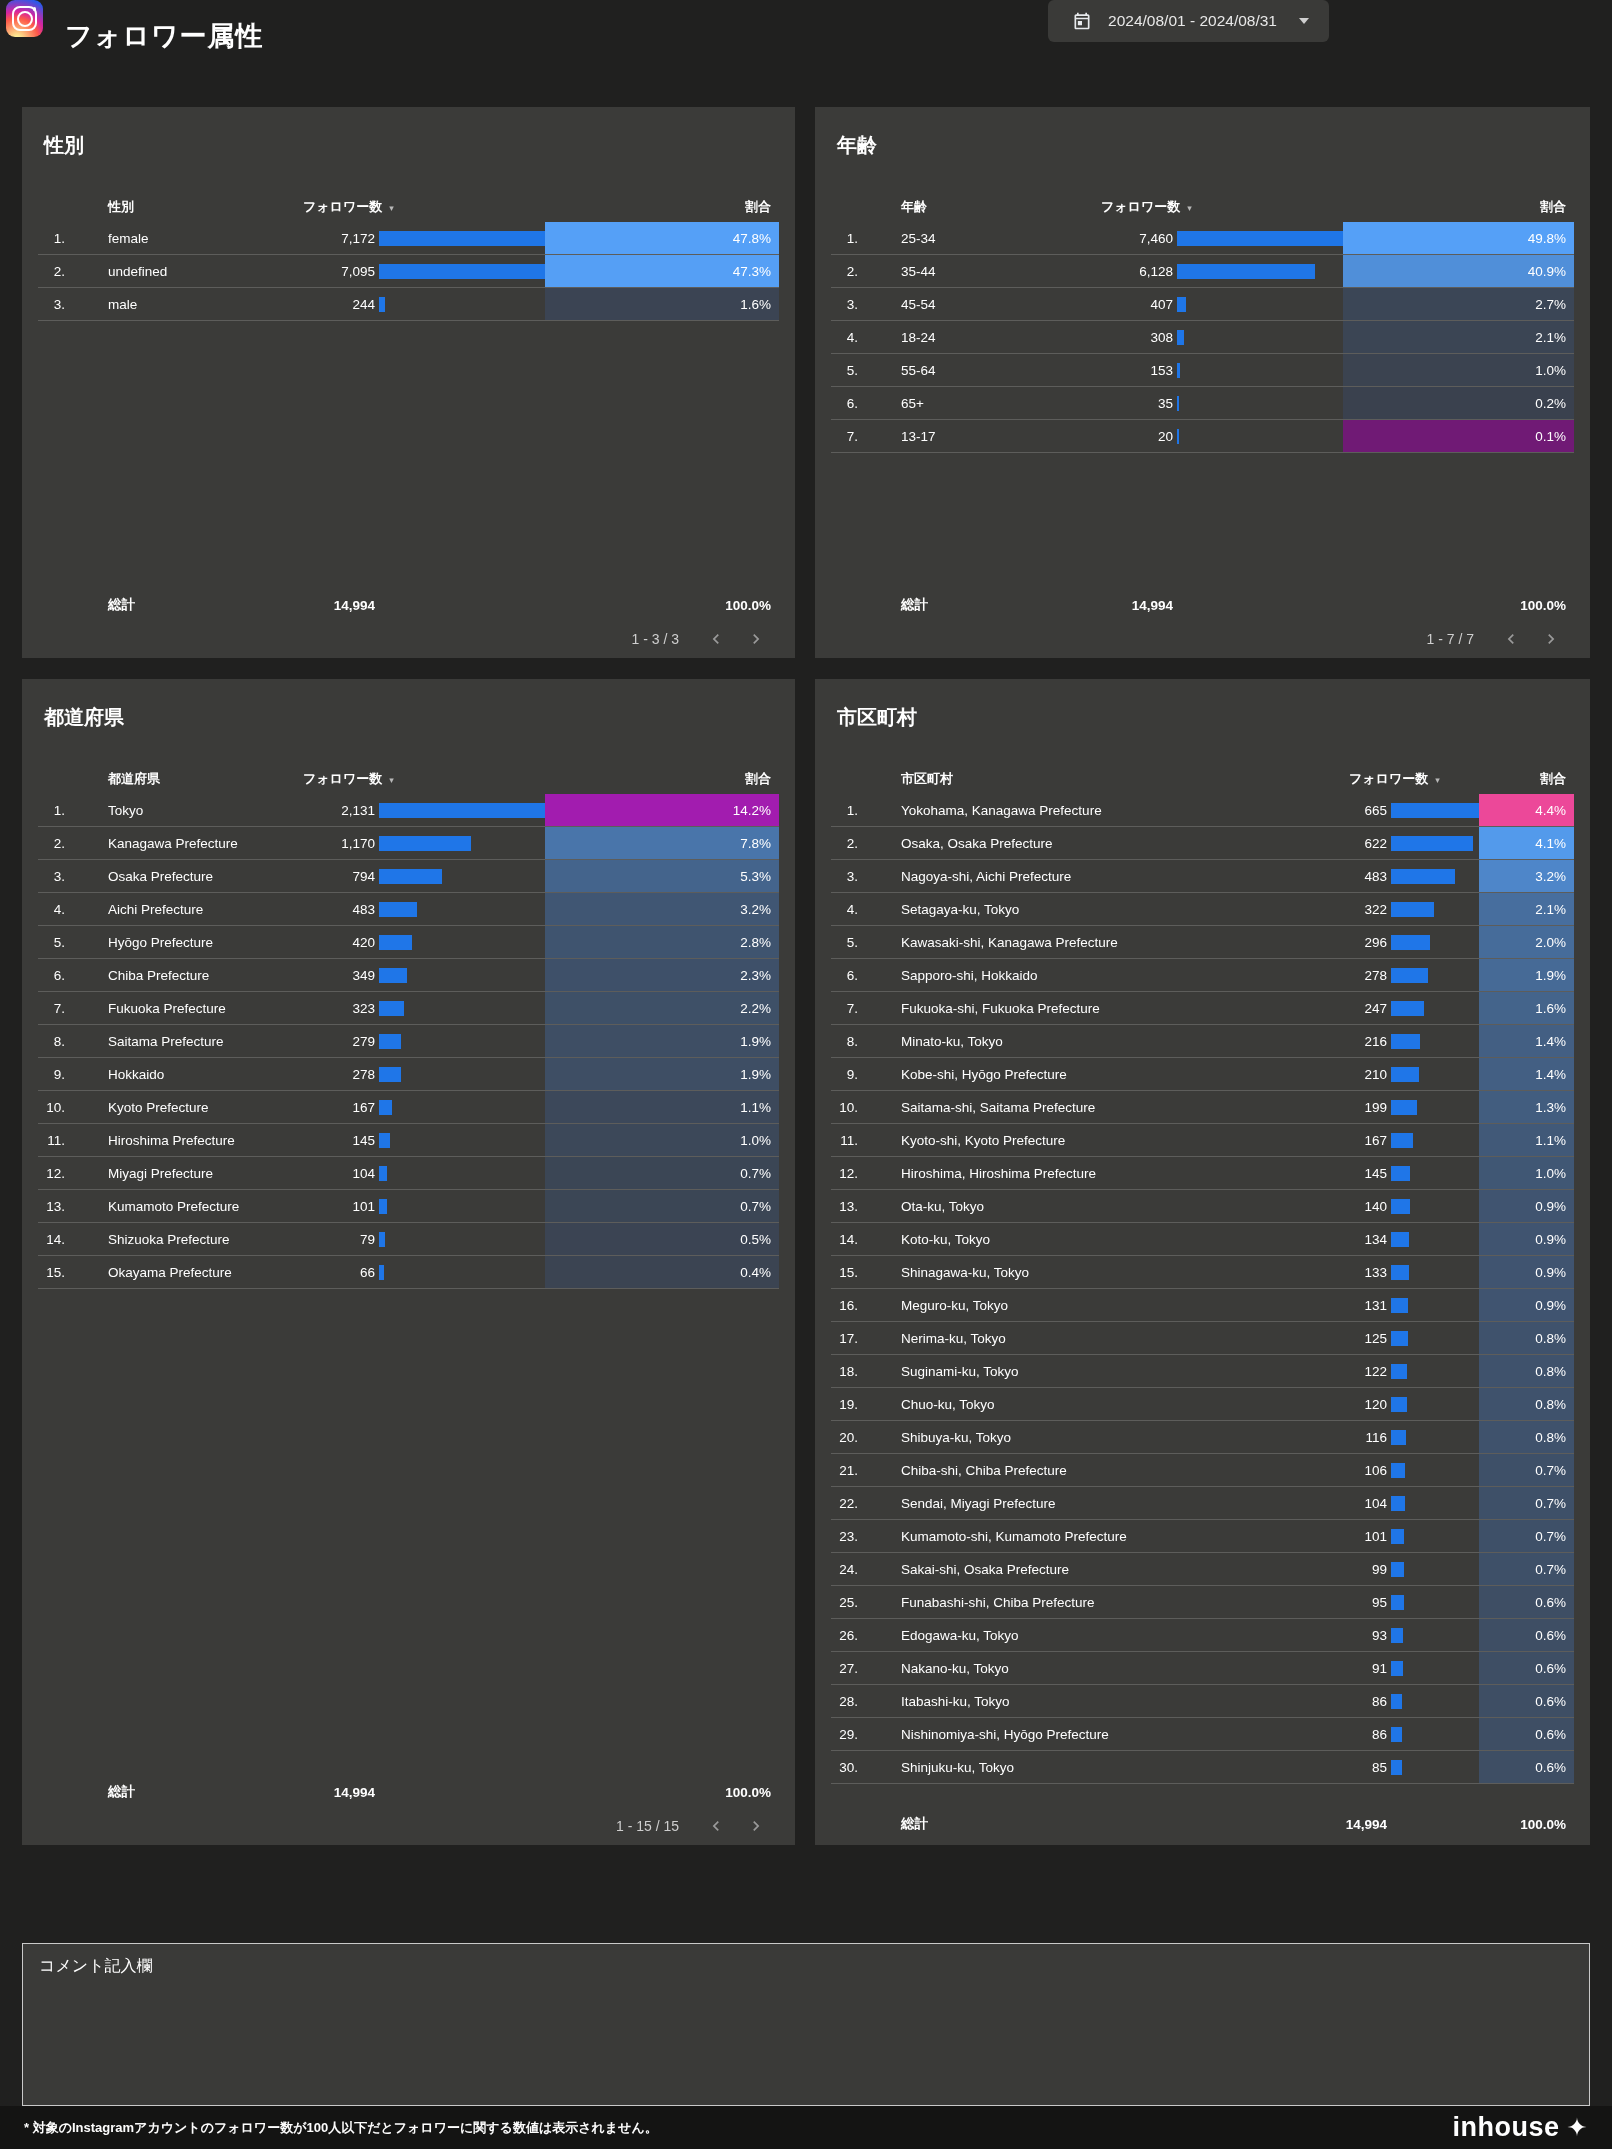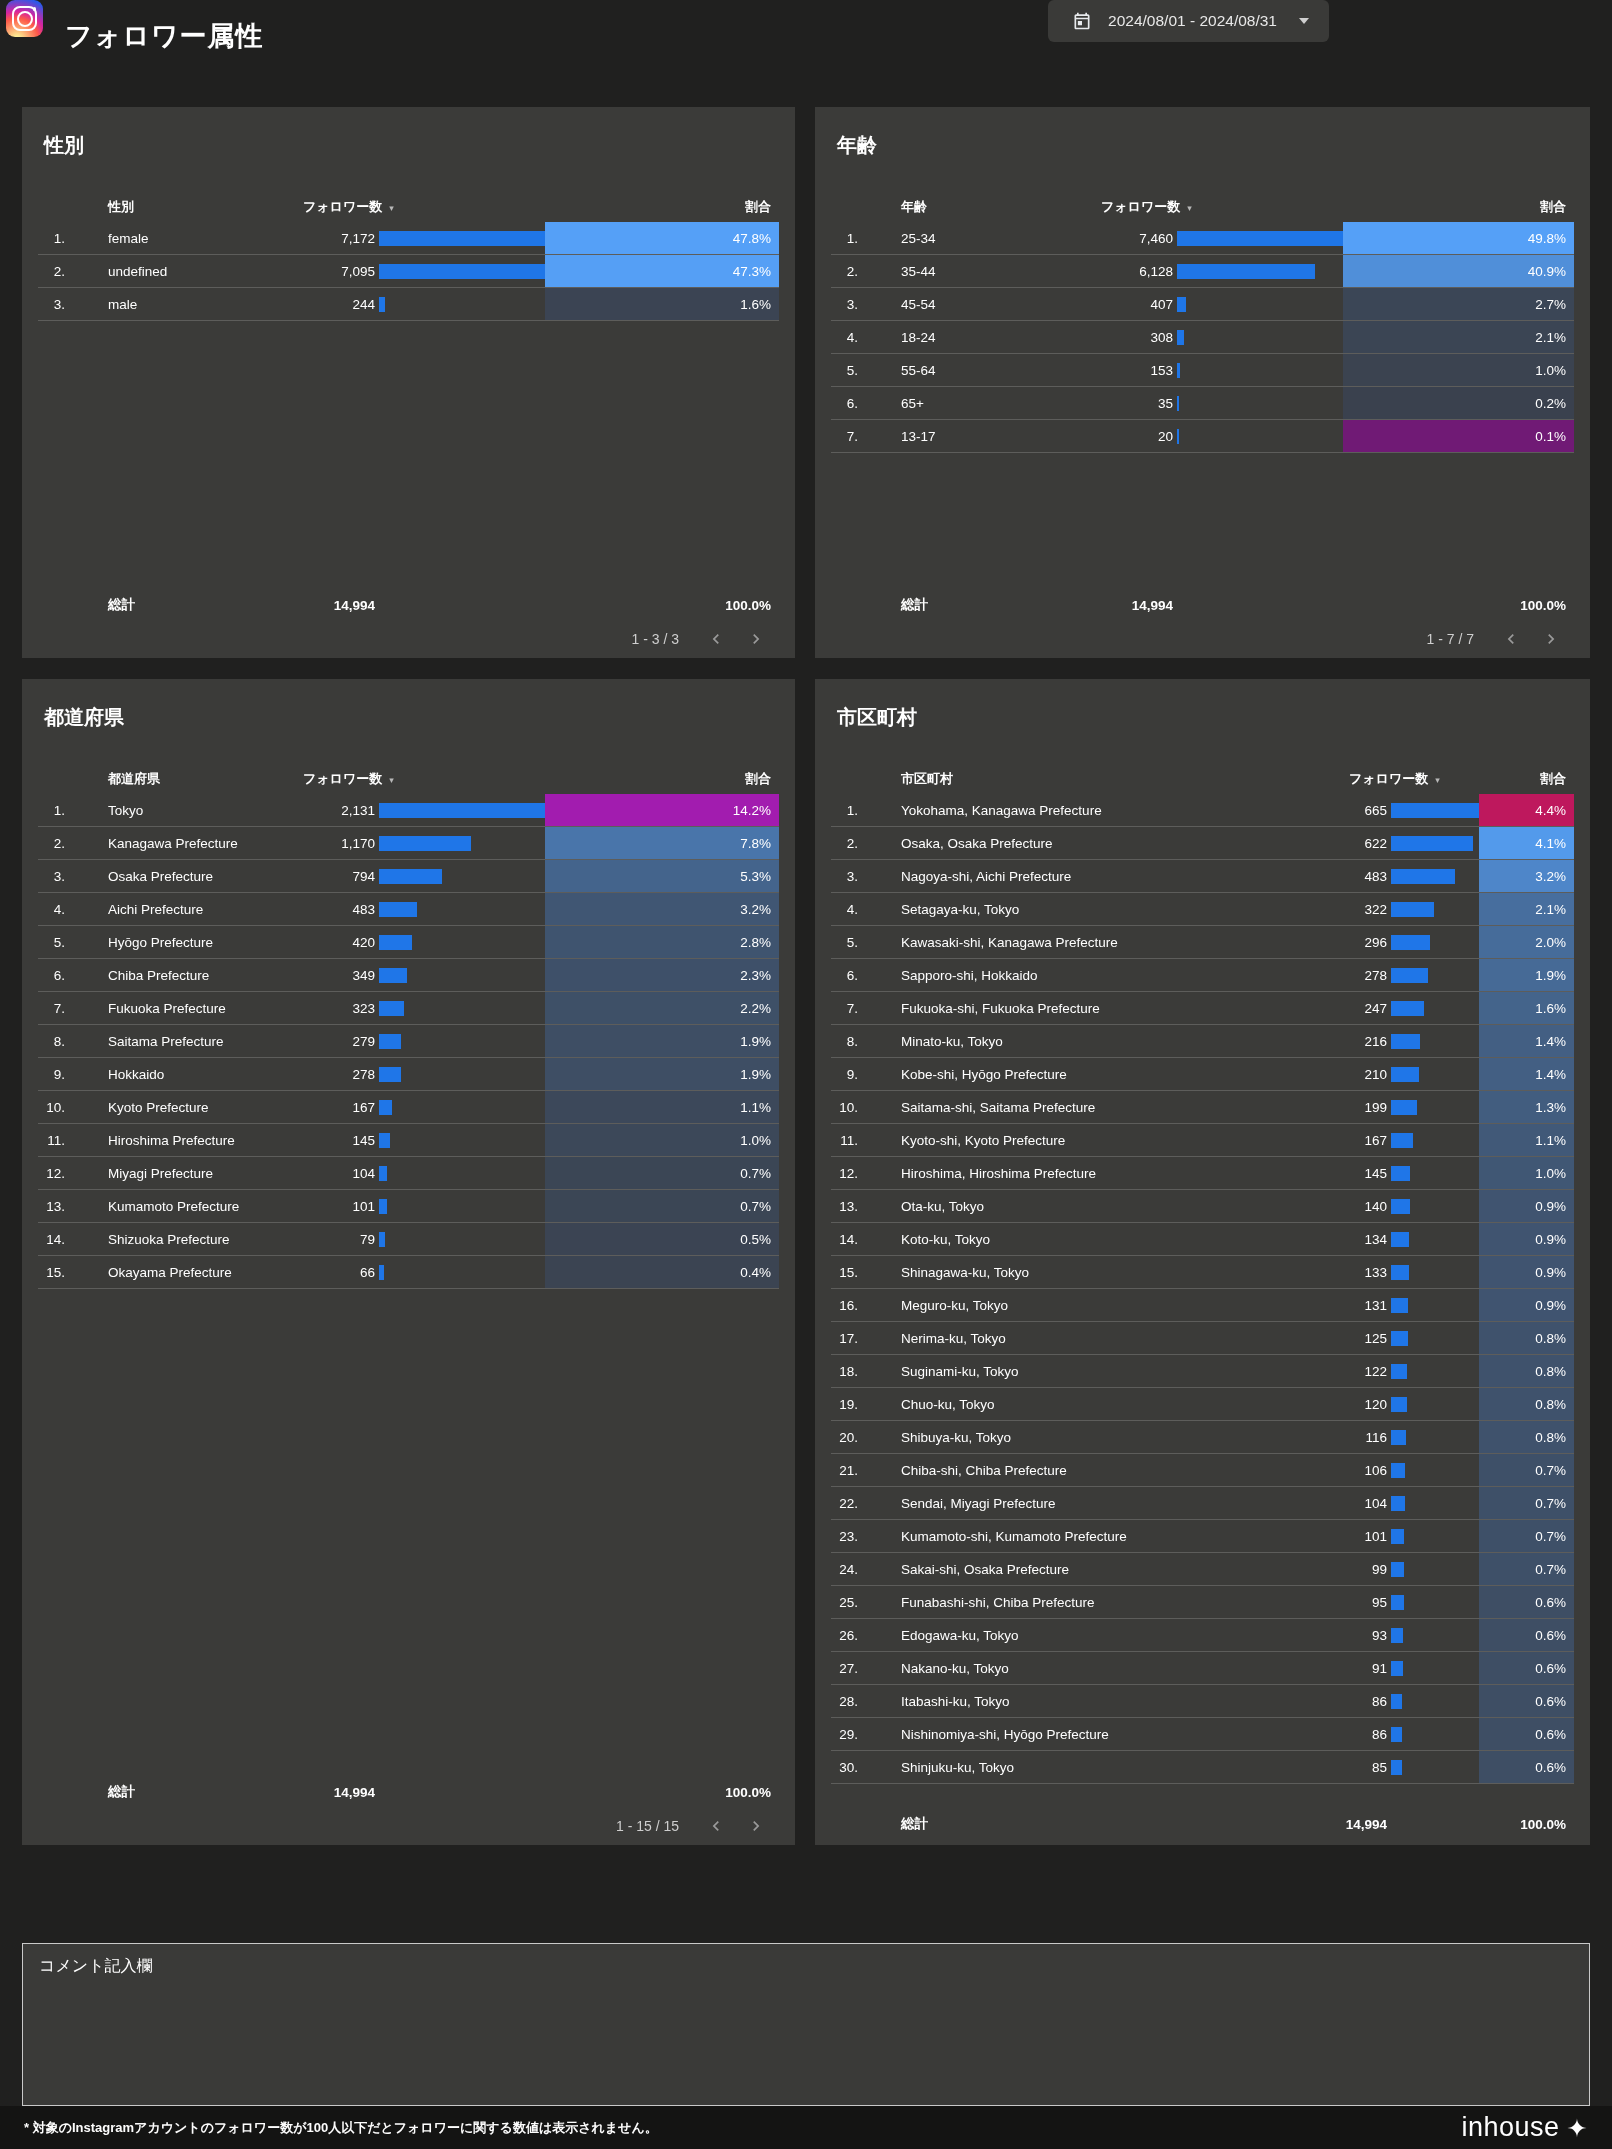--- a/index.html
+++ b/index.html
@@ -45,21 +45,21 @@
   .bar{height:15px;border-radius:0}
   .total-row{height:34px;font-weight:700;font-size:13.5px;color:#fff;margin-top:auto}
   .pager{display:flex;justify-content:flex-end;align-items:center;height:30px;margin-top:2px;padding-right:10px;color:#cfcfcf;font-size:14px}
   .pager-text{margin-right:24px}
   .chev{background:none;border:none;padding:0;width:26px;height:24px;display:flex;align-items:center;justify-content:center;cursor:pointer}
   .chev + .chev{margin-left:14px}
   
   .comment-box{position:absolute;left:22px;top:1943px;width:1568px;height:163px;background:#3a3a38;border:1px solid #c9c9c9;box-sizing:border-box;padding:12px 16px;font-size:16px;color:#fff;cursor:text}
   .footer{position:absolute;left:0;top:2106px;width:1612px;height:43px;background:#141413;display:flex;align-items:center;justify-content:space-between;padding:0 24px;box-sizing:border-box}
   .footnote{font-size:13px;font-weight:600;color:#fdfdfd}
-  .brand{display:flex;align-items:center;color:#fff;font-size:27px;font-weight:400;letter-spacing:.5px}
+  .brand{display:flex;align-items:flex-start;color:#fff;font-size:27px;font-weight:700;letter-spacing:.5px}
   .brand-plus{font-size:25px;margin-left:7px;transform:translateY(1px)}
 </style>
 </head>
 <body>
 
 <header class="topbar">
   <div class="ig-logo">
     <span class="ig-body"></span>
     <span class="ig-lens"></span>
     <span class="ig-dot"></span>
@@ -466,21 +466,21 @@
     <div class="c-pct">割合</div>
   </div>
   <div class="rows">
       <div class="trow">
         <div class="c-idx">1.</div>
         <div class="c-label">Yokohama, Kanagawa Prefecture</div>
         <div class="c-count">665</div>
         <div class="c-bar">
           <div class="bar" style="width: 88px; background: rgb(31, 118, 232);"></div>
         </div>
-        <div class="c-pct" style="background: #be185d;">
+        <div class="c-pct" style="background: #ec4899;">
           <span>4.4%</span>
         </div>
       </div>
       <div class="trow">
         <div class="c-idx">2.</div>
         <div class="c-label">Osaka, Osaka Prefecture</div>
         <div class="c-count">622</div>
         <div class="c-bar">
           <div class="bar" style="width: 82.3098px; background: rgb(31, 118, 232);"></div>
         </div>

